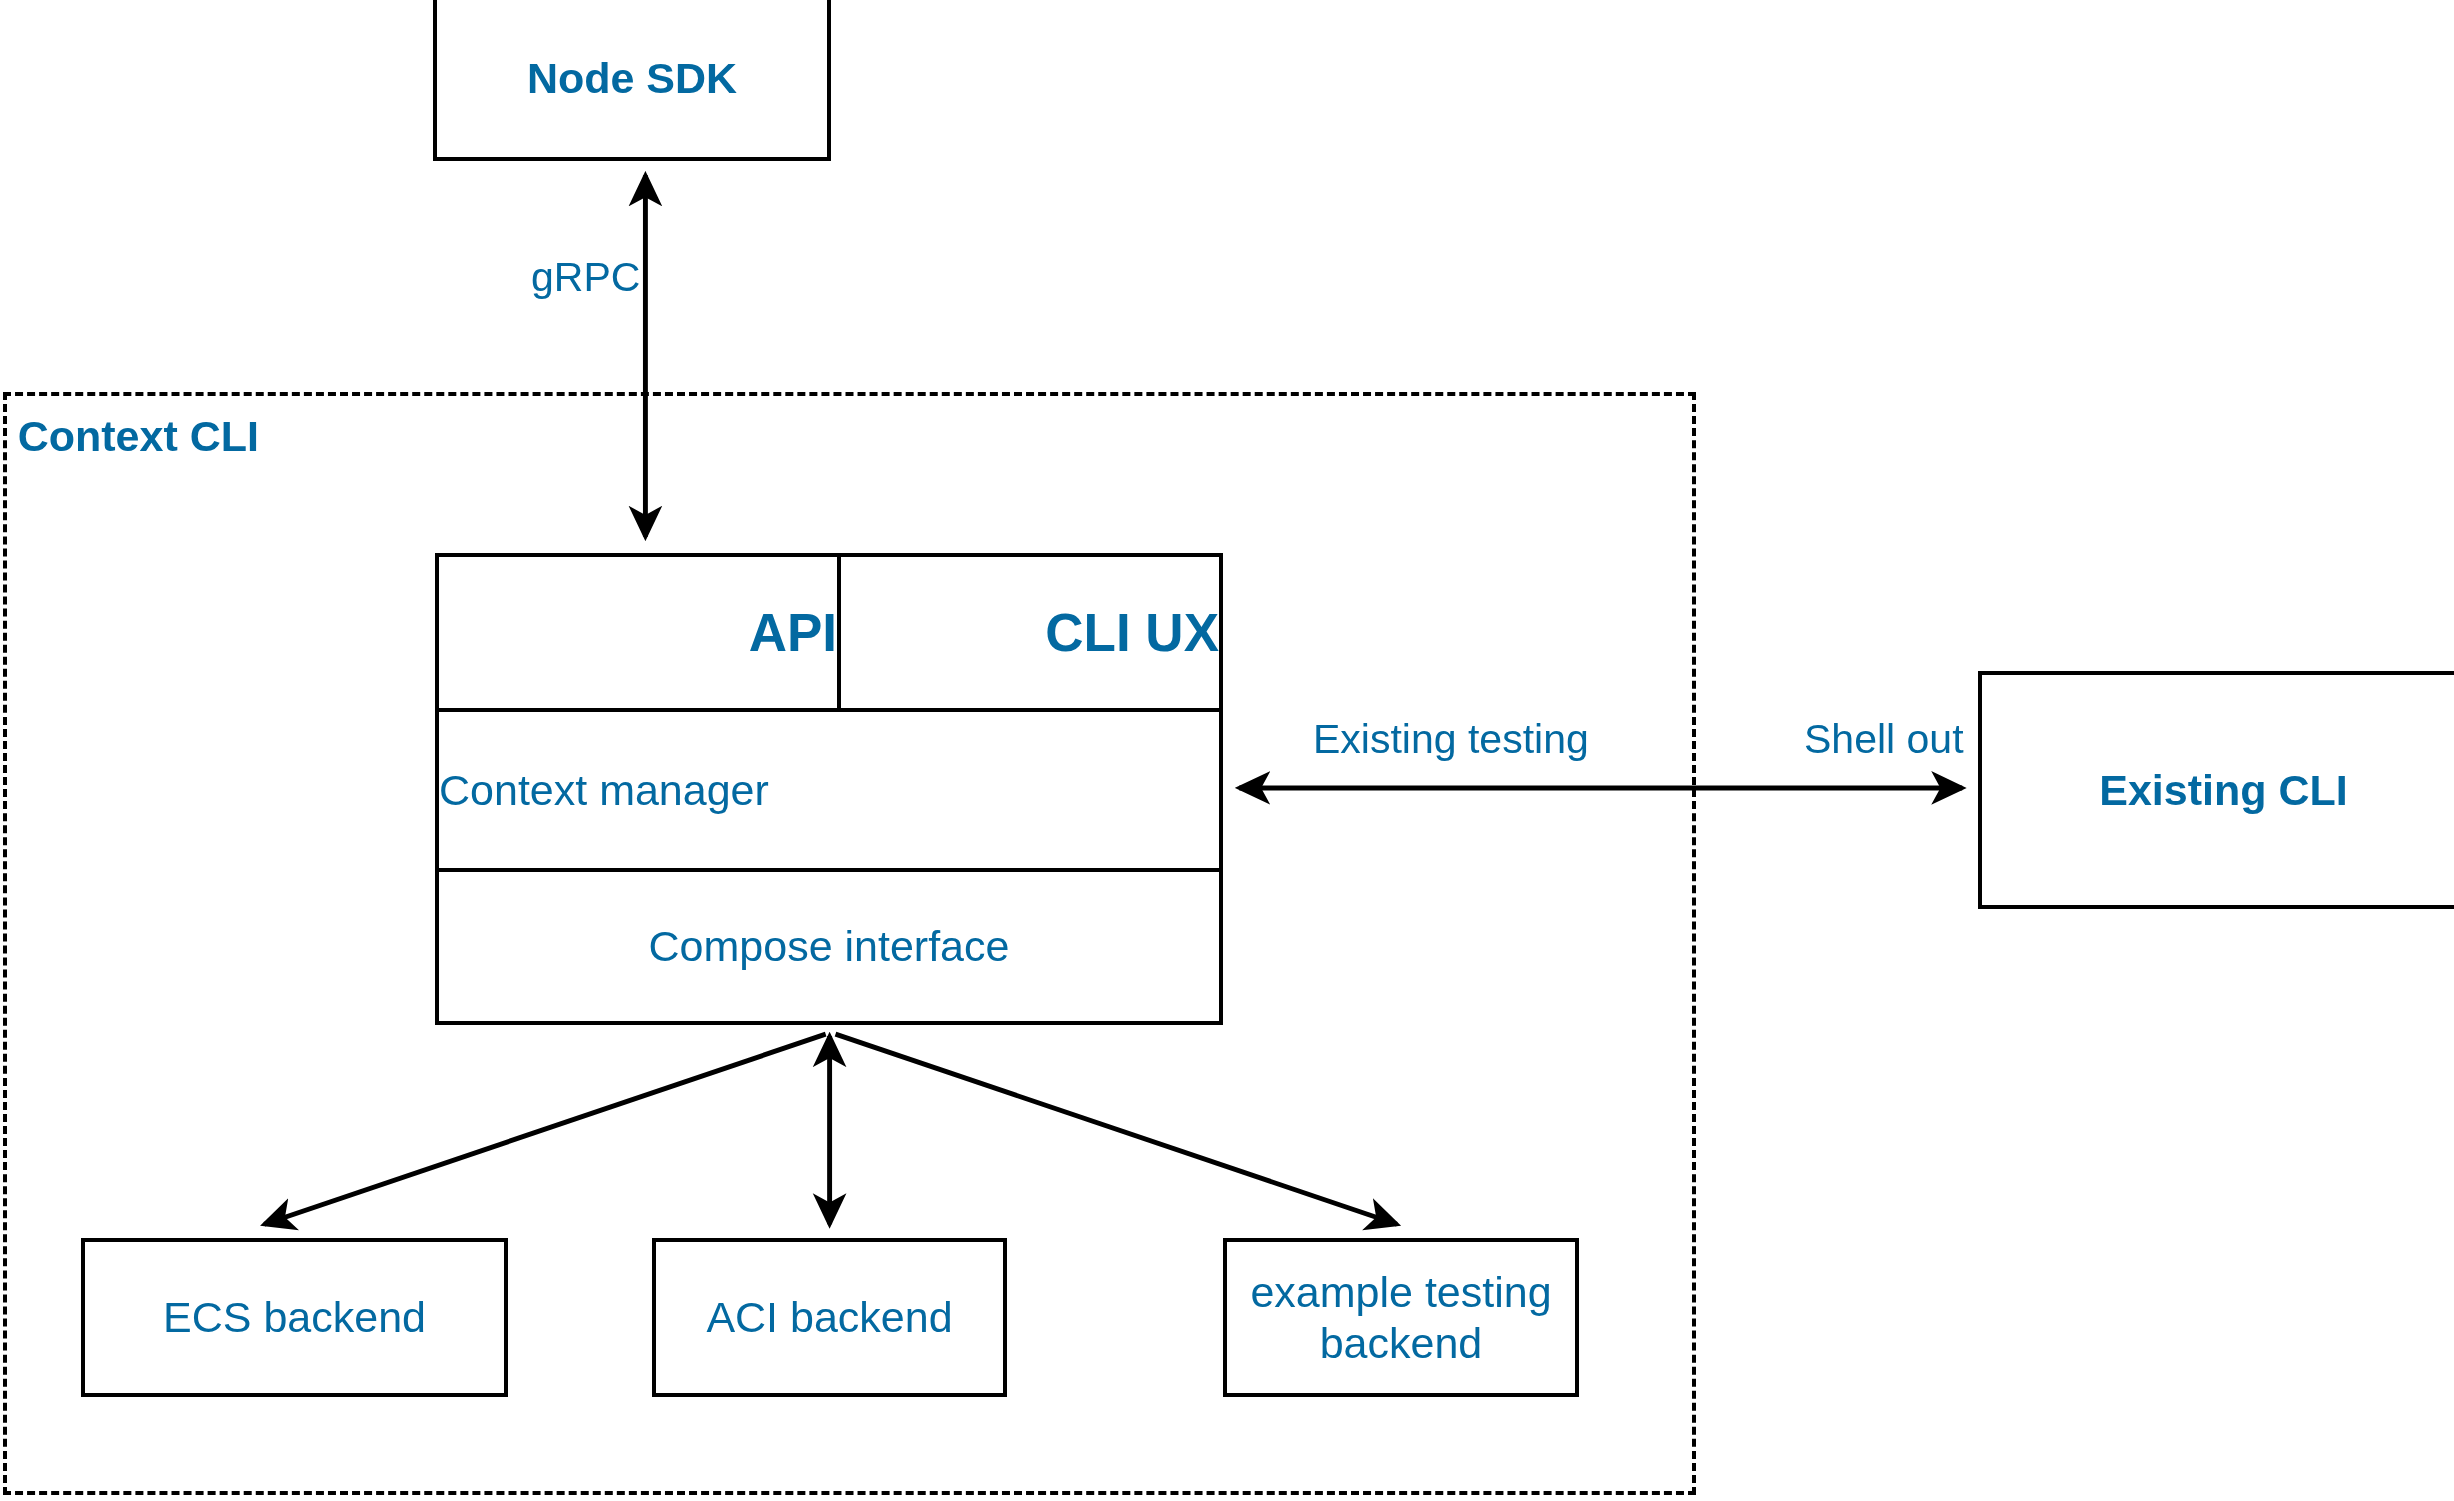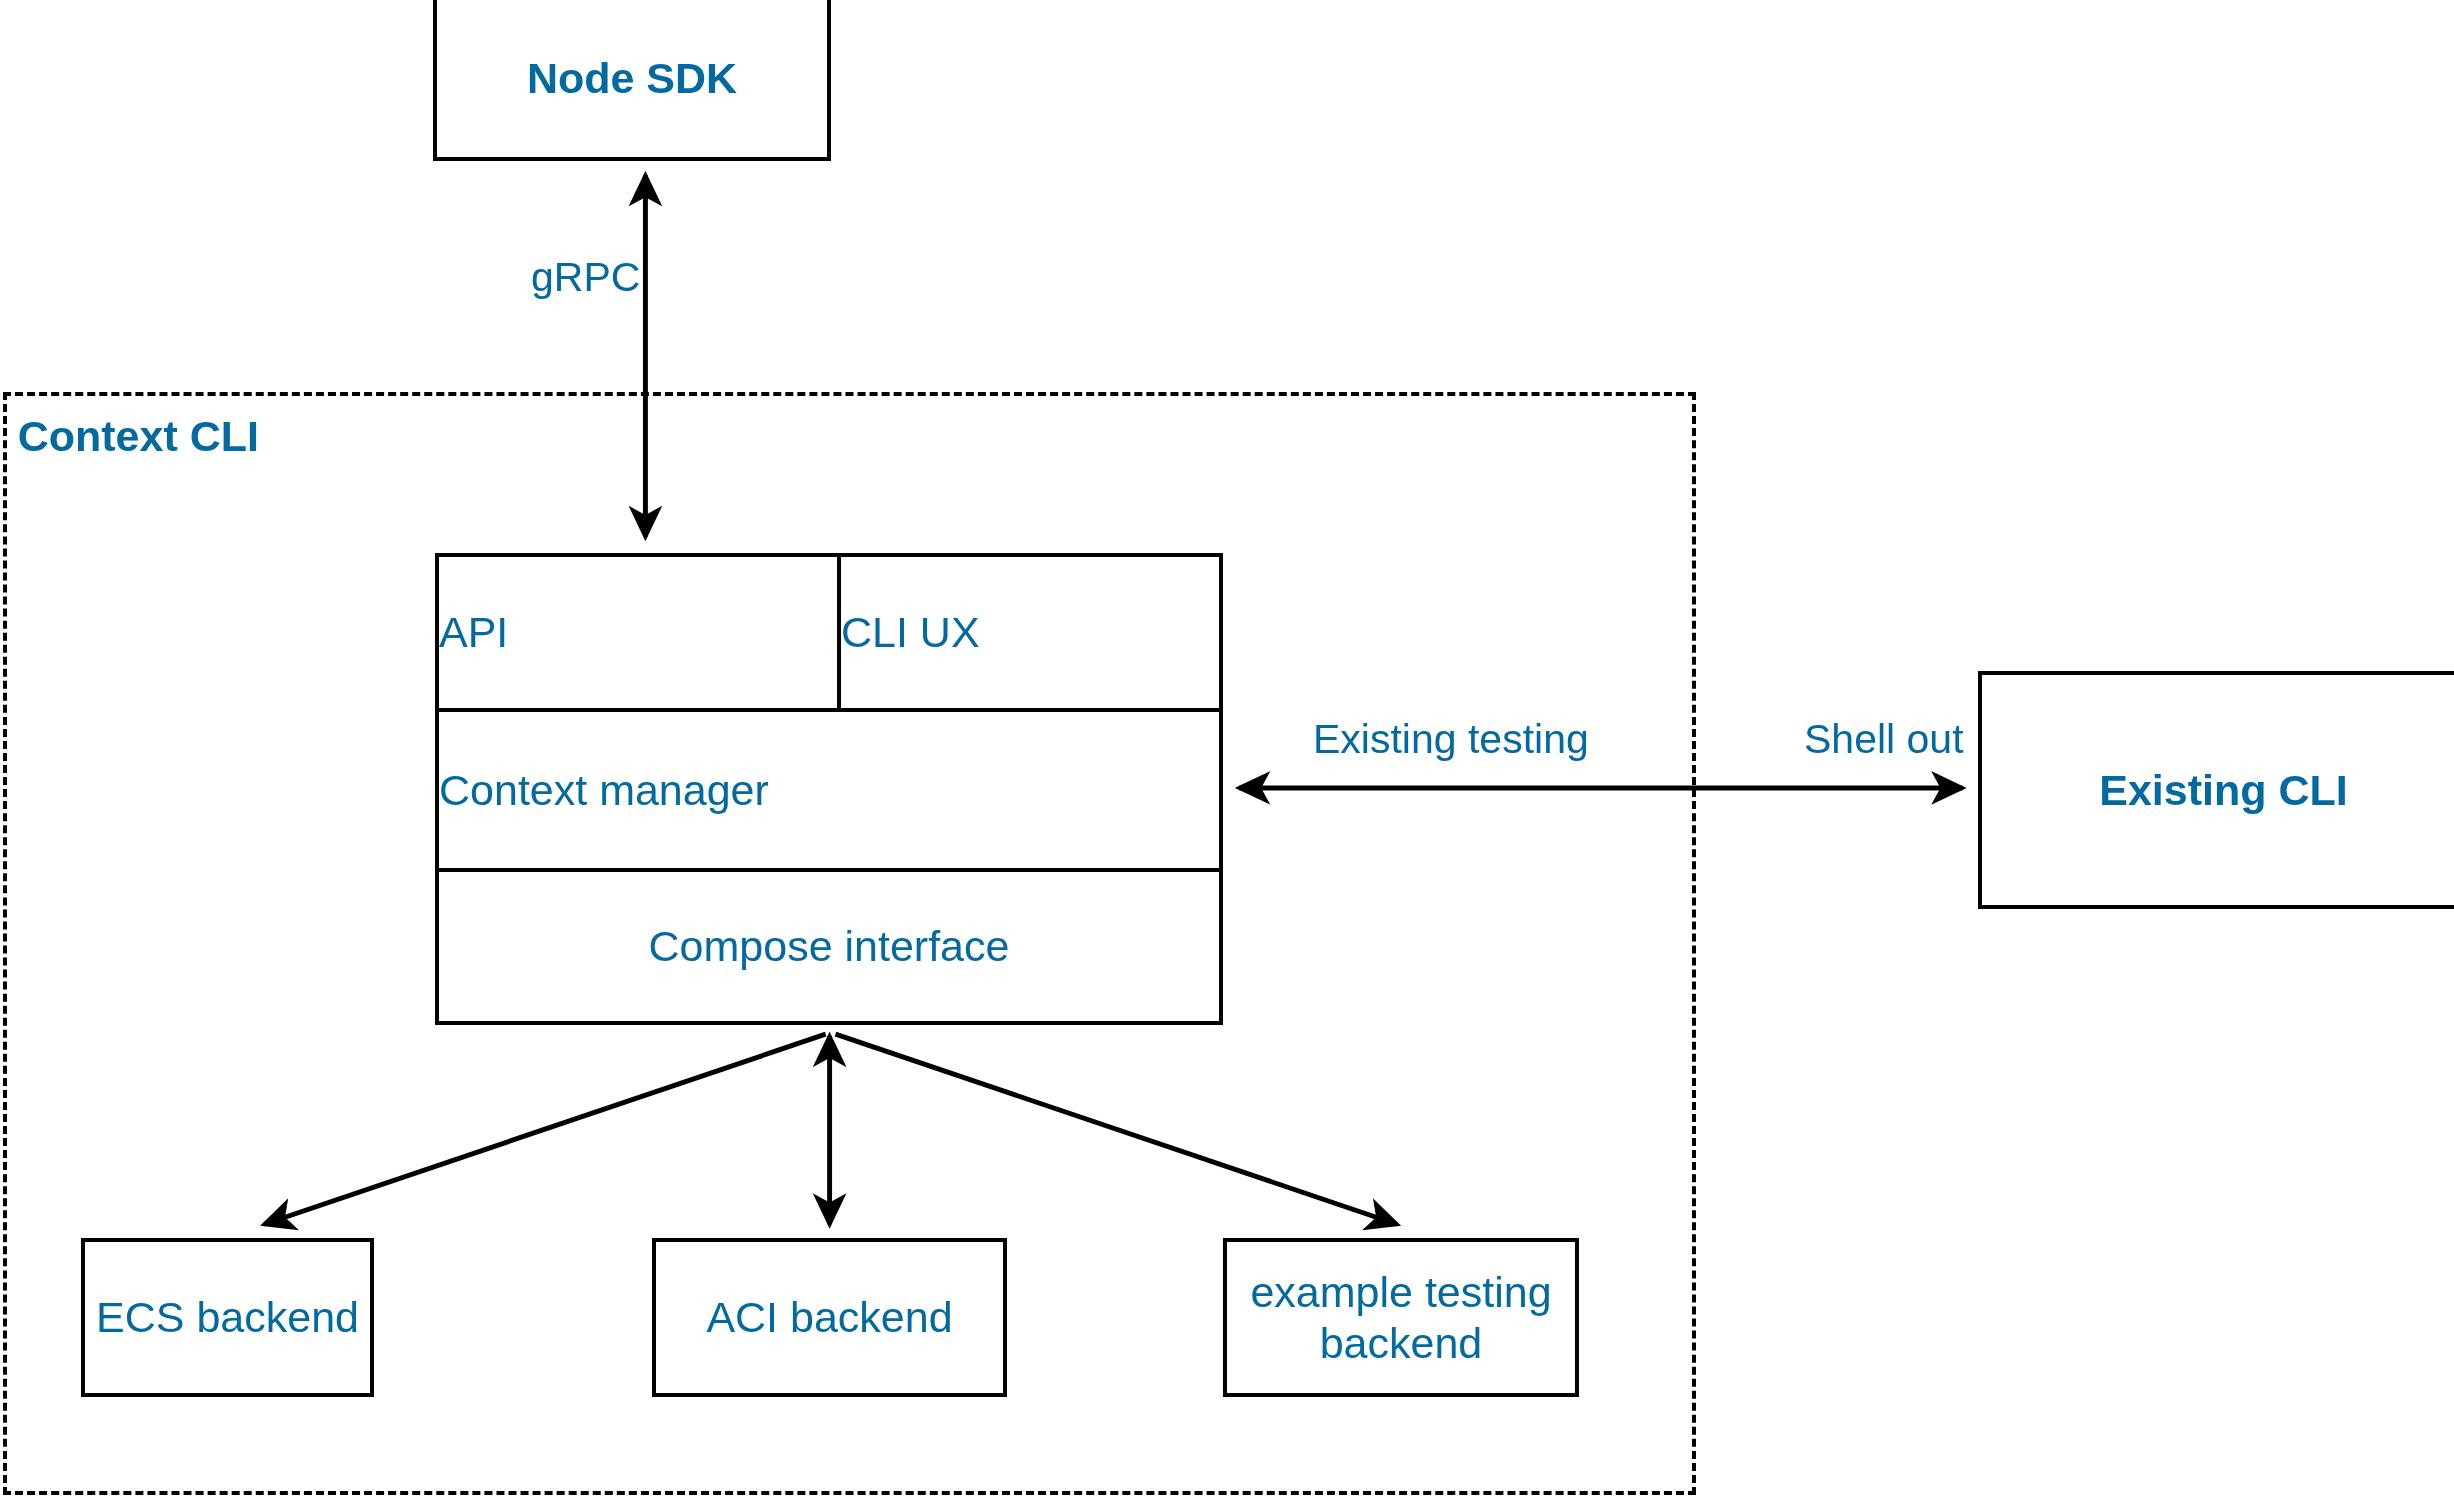--- a/index.html
+++ b/index.html
@@ -95,23 +95,24 @@
   }
   #row-bottom {
     flex: 1 1 auto;
     align-items: center;
     justify-content: center;
   }
   .half-cell {
     box-sizing: border-box;
     display: flex;
     align-items: center;
-    justify-content: flex-start;
+    justify-content: flex-end;
     text-align: center;
-    font-size: 43px;
+    font-size: 53px;
+    font-weight: bold;
   }
   #cell-api {
     width: 402px;
     border-right: 4.9px solid #000000;
   }
   #cell-cliux {
     flex: 1 1 auto;
   }
   .row-label {
     font-size: 43px;
@@ -124,21 +125,21 @@
     width: 491px; height: 238px;
     font-size: 43px;
   }
 
   
   .backend-box {
     top: 1238px;
     height: 159px;
     font-size: 43px;
   }
-  #backend-ecs { left: 81px; width: 293px; justify-content: center; }
+  #backend-ecs { left: 81px; width: 427px; justify-content: center; }
   #backend-aci { left: 652px; width: 355px; }
   #backend-example { left: 1223px; width: 356px; }
 
   
   .edge-label {
     position: absolute;
     font-size: 41px;
     white-space: nowrap;
     background: transparent;
     margin-left: 48px;

